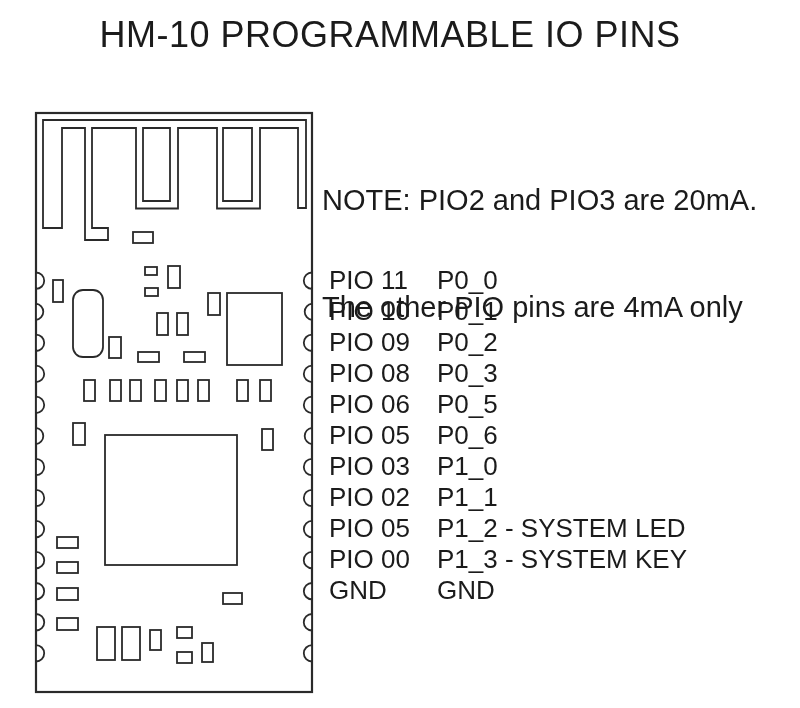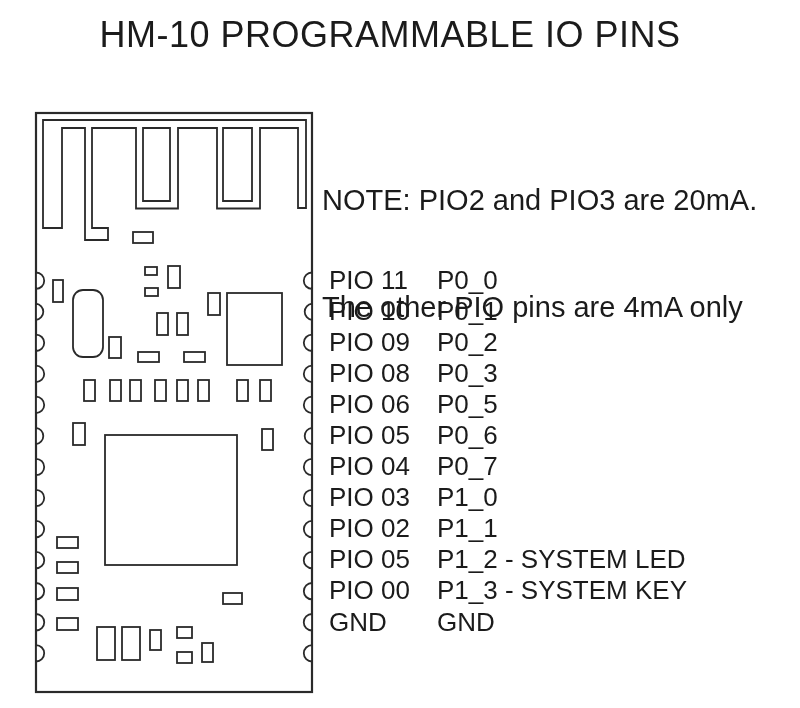--- a/index.html
+++ b/index.html
@@ -135,24 +135,20 @@
     </div>
     <div class="pin-row">
       <span class="pio">PIO 06</span>
       <span class="port">P0_5</span>
     </div>
     <div class="pin-row">
       <span class="pio">PIO 05</span>
       <span class="port">P0_6</span>
     </div>
     <div class="pin-row">
-      <span class="pio">PIO 04</span>
-      <span class="port">P0_7</span>
-    </div>
-    <div class="pin-row">
       <span class="pio">PIO 03</span>
       <span class="port">P1_0</span>
     </div>
     <div class="pin-row">
       <span class="pio">PIO 02</span>
       <span class="port">P1_1</span>
     </div>
     <div class="pin-row">
       <span class="pio">PIO 05</span>
       <span class="port">P1_2 - SYSTEM LED</span>

